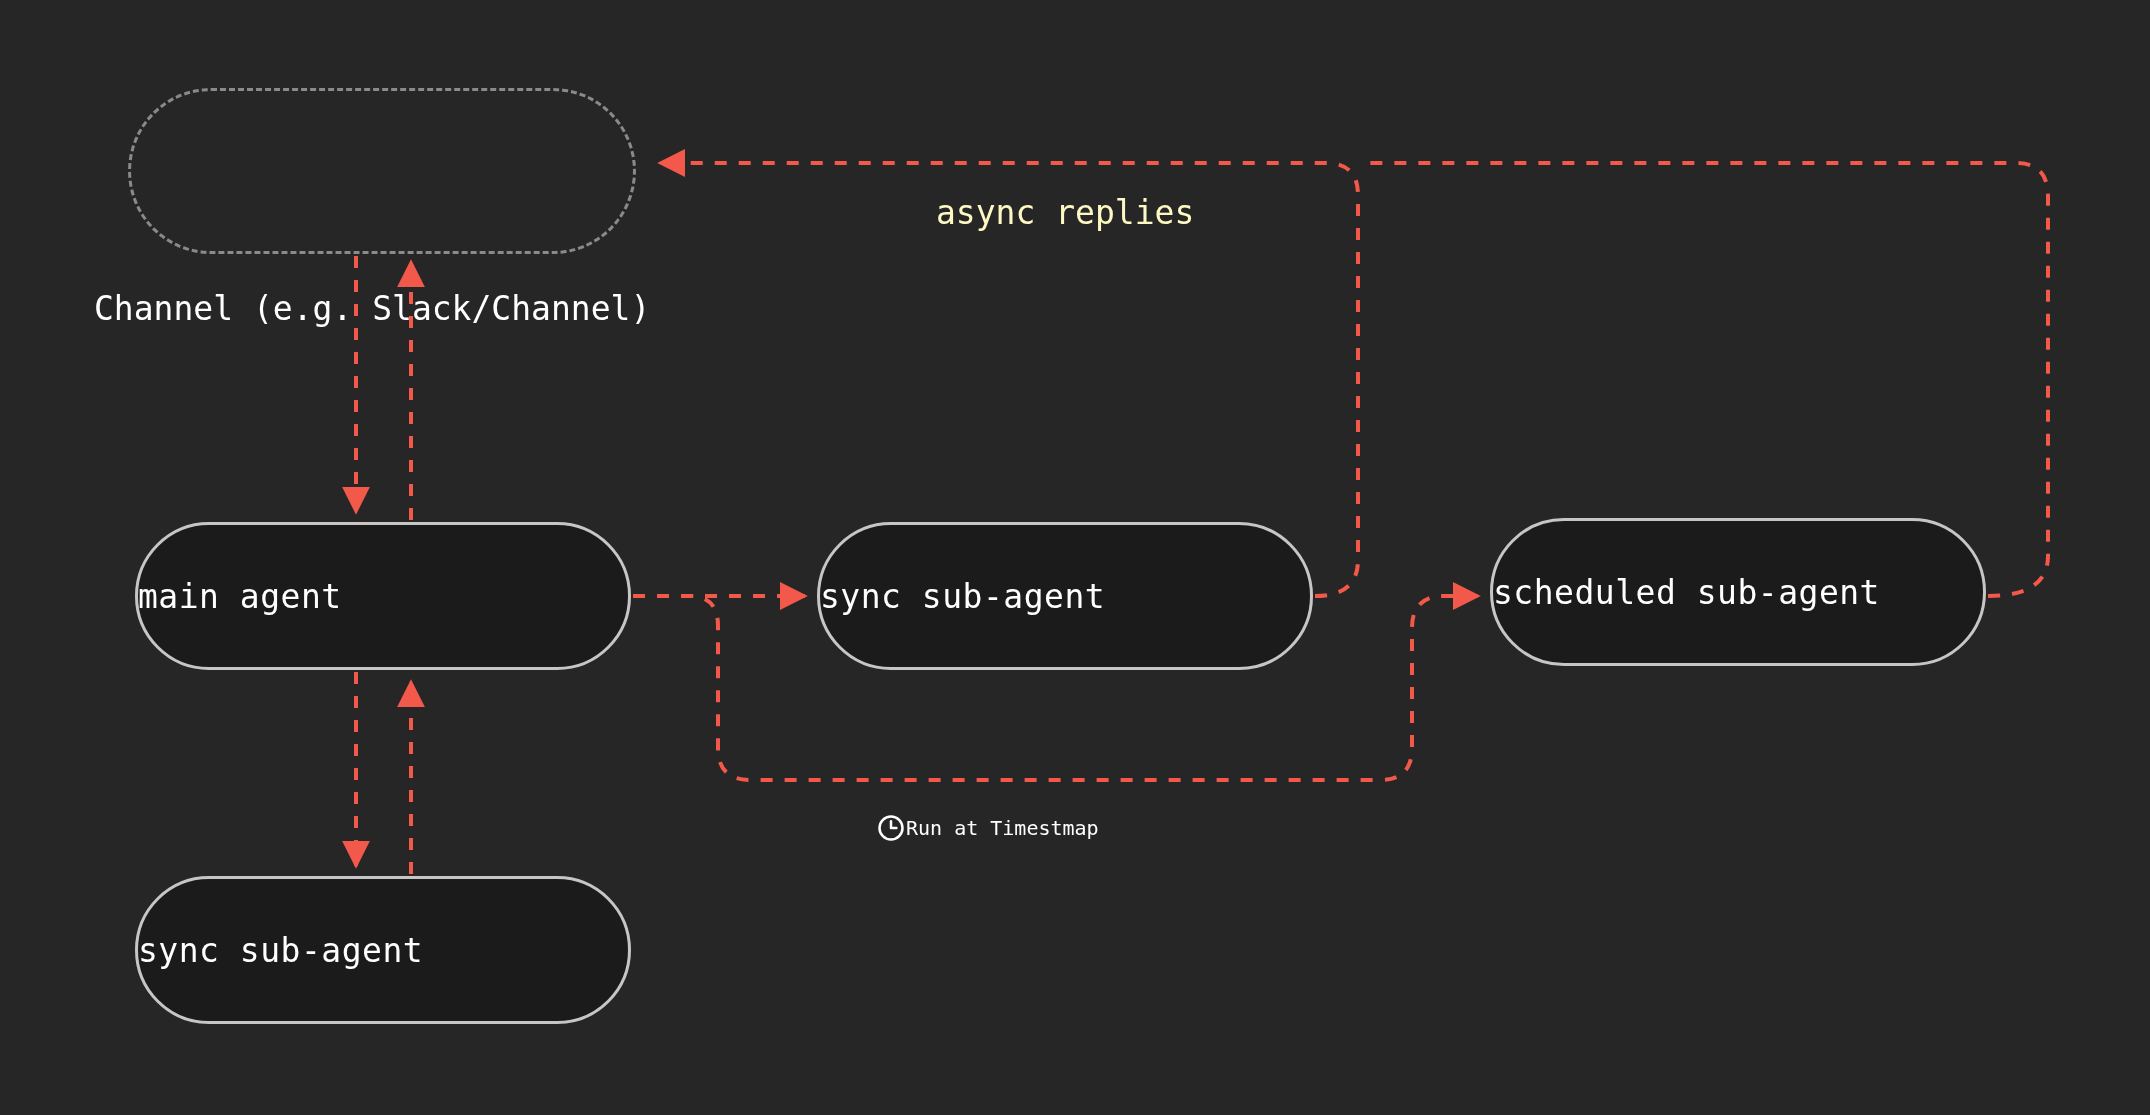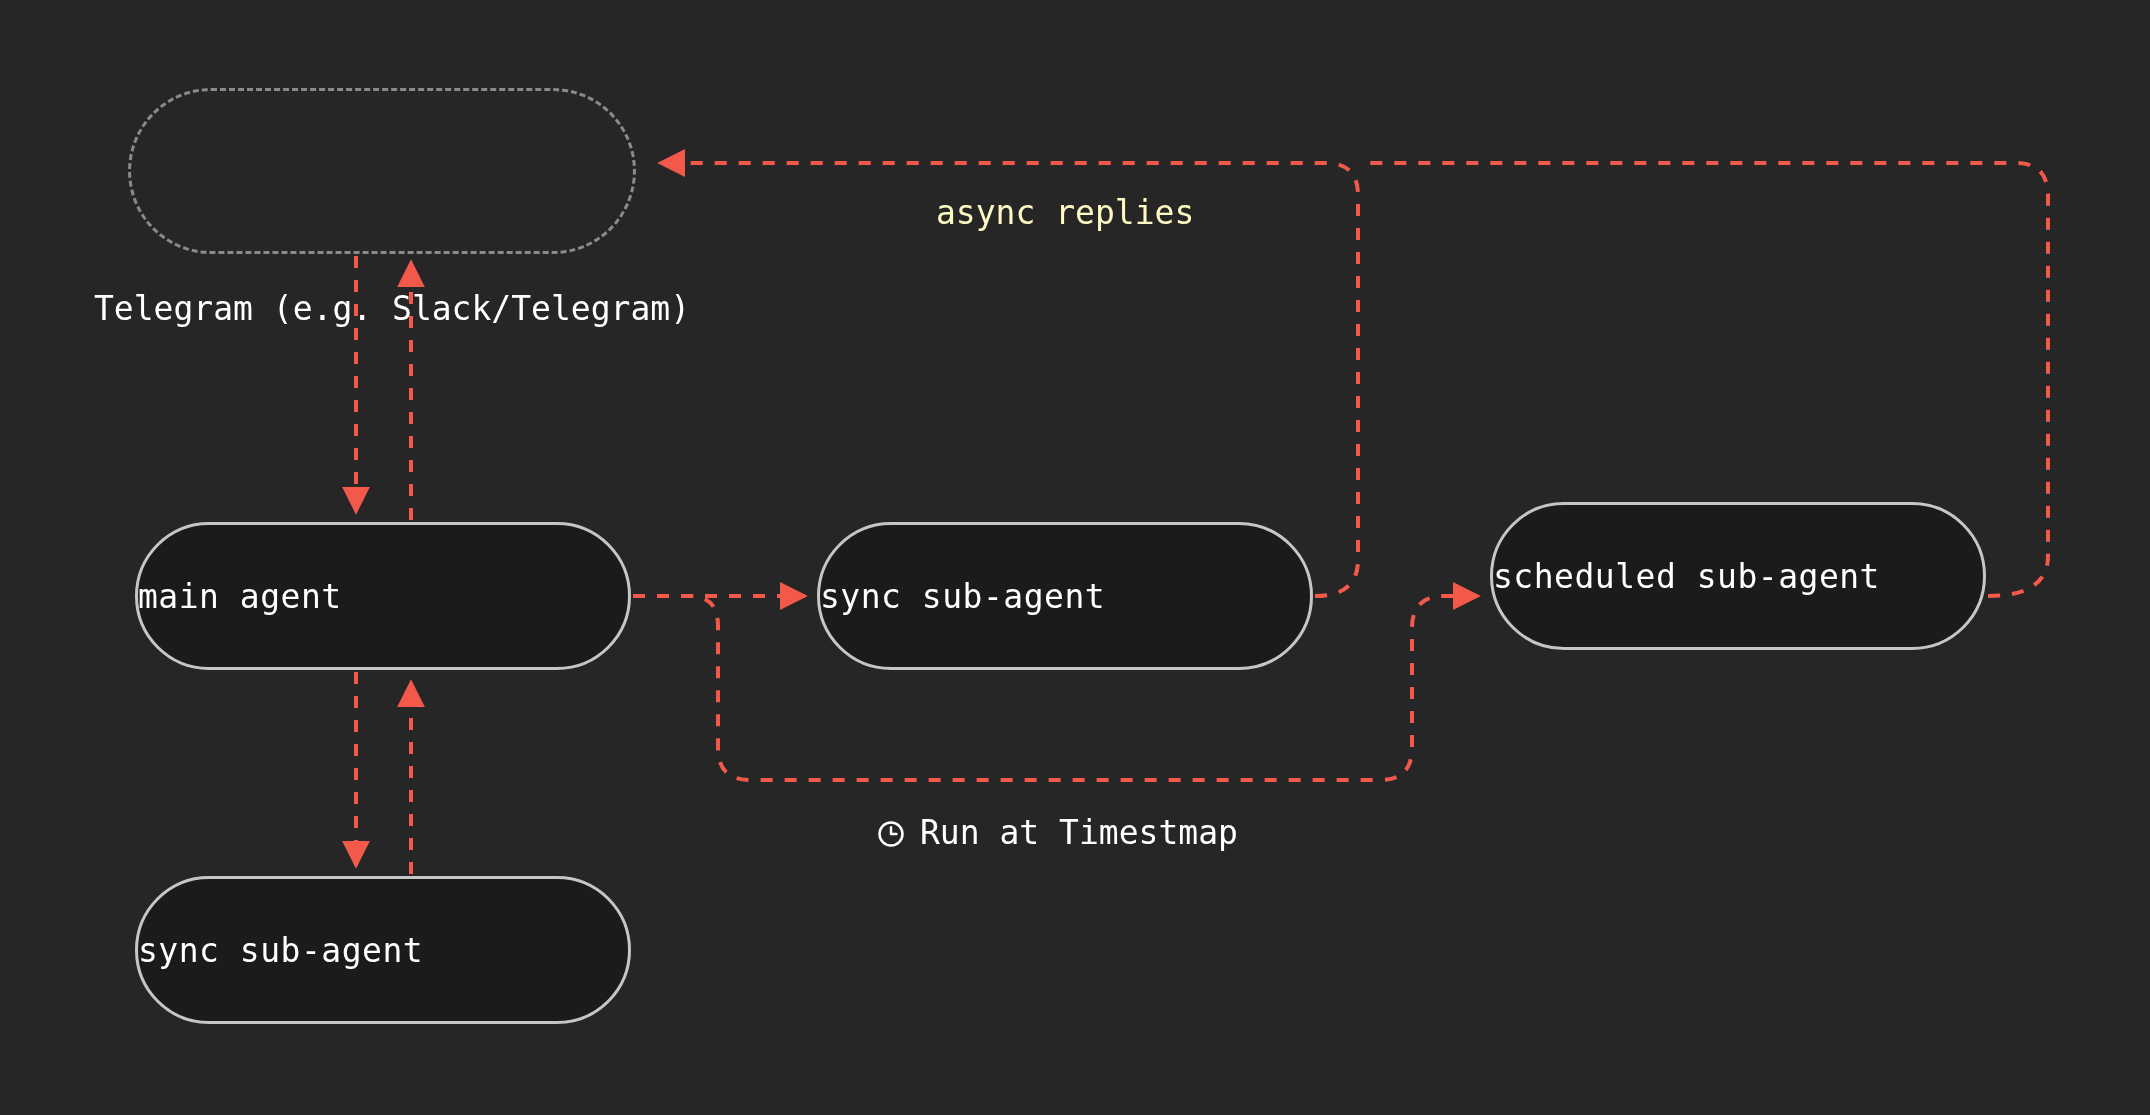--- a/index.html
+++ b/index.html
@@ -56,23 +56,23 @@
     font-family: "DejaVu Sans Mono", "Liberation Mono", monospace;
     z-index: 4;
   }
   .free-label.muted {
     color: #fef9c3;
   }
   .edge-label {
     position: absolute;
     display: flex;
     align-items: center;
-    gap: 14px;
+    gap: 0;
     color: #ffffff;
-    font-size: 33px;
+    font-size: 20px;
     white-space: nowrap;
     font-family: "DejaVu Sans Mono", "Liberation Mono", monospace;
     z-index: 4;
   }
   .clock-icon {
     display: inline-block;
     width: 30px;
     height: 30px;
     flex: 0 0 auto;
   }
@@ -118,29 +118,29 @@
   </div>
 
   <div class="node" style="left:135px; top:522px; width:496px; height:148px;">
     <span>main agent</span>
   </div>
 
   <div class="node" style="left:817px; top:522px; width:496px; height:148px;">
     <span>sync sub-agent</span>
   </div>
 
-  <div class="node" style="left:1490px; top:502px; width:496px; height:148px;">
+  <div class="node" style="left:1490px; top:518px; width:496px; height:148px;">
     <span>scheduled sub-agent</span>
   </div>
 
   <div class="node" style="left:135px; top:876px; width:496px; height:148px;">
     <span>sync sub-agent</span>
   </div>
 
-  <div class="free-label" style="left:94px; top:289px;">Telegram (e.g. Slack/Telegram)</div>
+  <div class="free-label" style="left:94px; top:289px;">Channel (e.g. Slack/Channel)</div>
 
   <div class="free-label muted" style="left:936px; top:193px;">async replies</div>
 
   <div class="edge-label" style="left:876px; top:813px;">
     <span class="clock-icon">
       <svg viewBox="0 0 24 24" width="30" height="30" fill="none" stroke="#ffffff" stroke-width="2" stroke-linecap="round" stroke-linejoin="round">
         <circle cx="12" cy="12" r="9.2"></circle>
         <polyline points="12,6.6 12,12 16.3,12"></polyline>
       </svg>
     </span>

